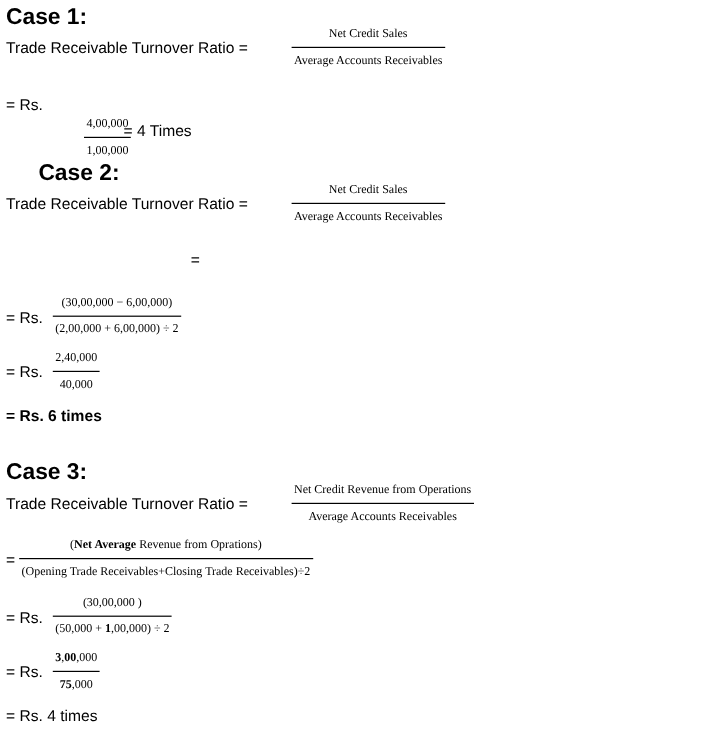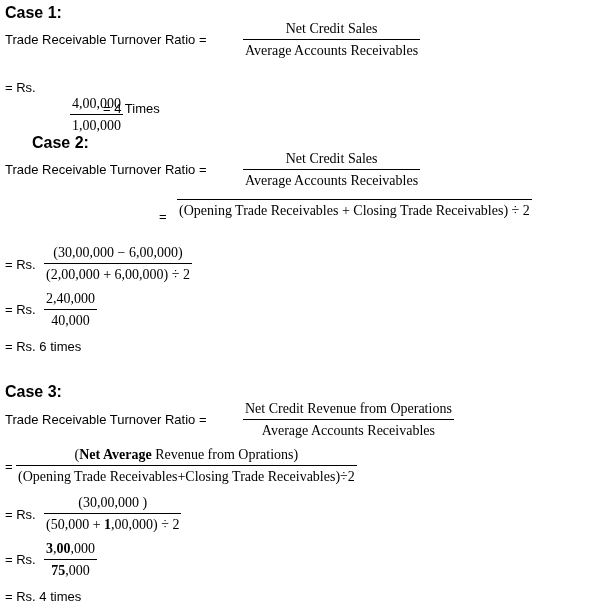--- a/index.html
+++ b/index.html
@@ -1,21 +1,21 @@
 <!DOCTYPE html>
 <html><head>
 <meta charset="utf-8">
 <style>
   html, body { margin:0; padding:0; background:#ffffff; }
   body { width:602px; height:608px; position:relative; overflow:hidden; color:#000; }
   .abs { position:absolute; white-space:nowrap; }
   .sans { font-family:"Liberation Sans", sans-serif; font-size:13px; }
-  .head { font-family:"Liberation Sans", sans-serif; font-size:16px; font-weight:bold; }
+  .head { font-family:"Liberation Sans", sans-serif; font-size:19px; font-weight:bold; }
   .frac { position:absolute; display:flex; flex-direction:column; align-items:center; }
-  .frac .num, .frac .den { font-family:"Liberation Serif", serif; font-size:14px; line-height:17px; white-space:nowrap; padding:0 2px; }
+  .frac .num, .frac .den { font-family:"Liberation Serif", serif; font-size:10px; line-height:17px; white-space:nowrap; padding:0 2px; }
   .frac .bar { align-self:stretch; height:1px; background:#000; margin:2px 0 2px 0; }
   b.bd { font-weight:bold; }
 </style>
 </head>
 <body>
 
 <div class="abs head" style="left:5px;top:4px;">Case 1:</div>
 <div class="abs sans" style="left:5px;top:32px;">Trade Receivable Turnover Ratio =</div>
 <div class="frac" style="left:243px;top:20px;">
   <span class="num">Net Credit Sales</span>
@@ -33,35 +33,34 @@
 <div class="abs head" style="left:5px;top:134px;margin-left:27px;">Case 2:</div>
 <div class="abs sans" style="left:5px;top:162px;">Trade Receivable Turnover Ratio =</div>
 <div class="frac" style="left:243px;top:150px;">
   <span class="num">Net Credit Sales</span>
   <span class="bar"></span>
   <span class="den">Average Accounts Receivables</span>
 </div>
 <div class="abs sans" style="left:159px;top:209px;">=</div>
 <div class="frac" style="left:177px;top:197px;">
   <span class="bar"></span>
-  <span class="den">(Opening Trade Receivables + Closing Trade Receivables) ÷ 2</span>
 </div>
 <div class="abs sans" style="left:5px;top:257px;">= Rs.</div>
 <div class="frac" style="left:44px;top:244px;">
   <span class="num">(30,00,000 −  6,00,000)</span>
   <span class="bar"></span>
   <span class="den">(2,00,000 + 6,00,000) ÷ 2</span>
 </div>
 <div class="abs sans" style="left:5px;top:302px;">= Rs.</div>
 <div class="frac" style="left:44px;top:290px;">
   <span class="num">2,40,000</span>
   <span class="bar"></span>
   <span class="den">40,000</span>
 </div>
-<div class="abs sans" style="left:5px;top:339px;">= Rs. 6 times</div>
+<div class="abs sans" style="left:5px;top:339px;font-weight:bold;">= Rs. 6 times</div>
 
 <div class="abs head" style="left:5px;top:383px;">Case 3:</div>
 <div class="abs sans" style="left:5px;top:412px;">Trade Receivable Turnover Ratio =</div>
 <div class="frac" style="left:243px;top:400px;">
   <span class="num">Net Credit Revenue from Operations</span>
   <span class="bar"></span>
   <span class="den">Average Accounts Receivables</span>
 </div>
 <div class="abs sans" style="left:5px;top:459px;">=</div>
 <div class="frac" style="left:16px;top:446px;">

